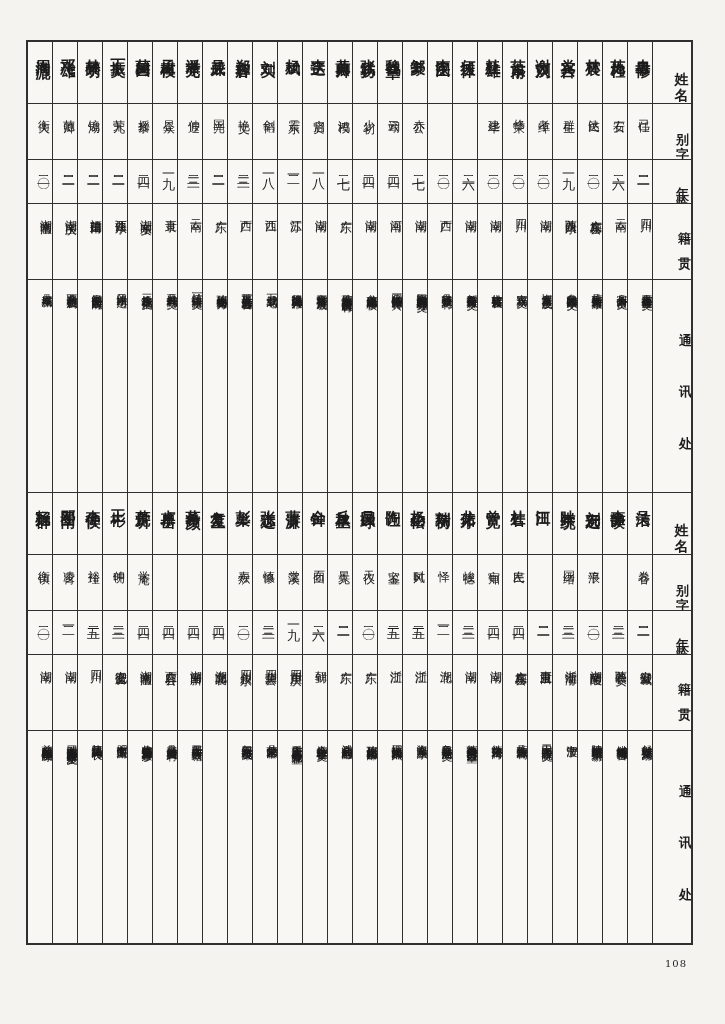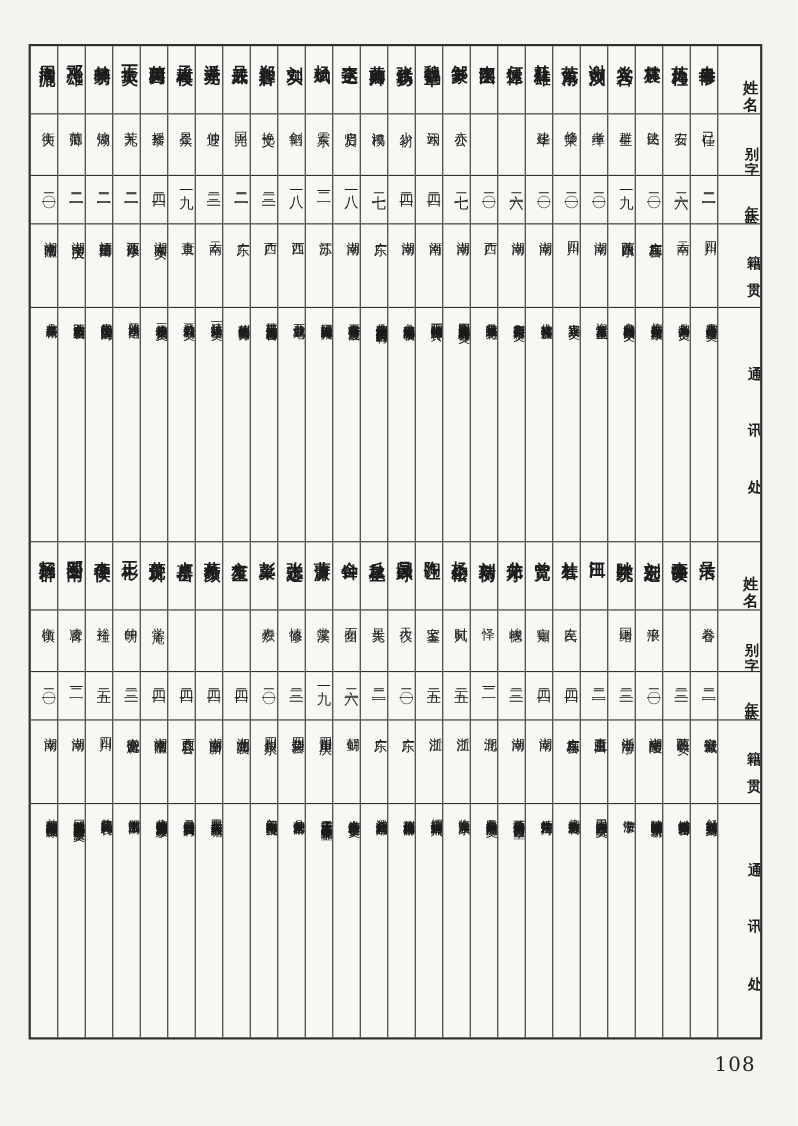--- a/index.html
+++ b/index.html
@@ -42,21 +42,21 @@
   .c-origin{height:76px;font-size:12px;letter-spacing:1px;padding-top:6px;line-height:13px;}
   .c-address{height:212px;font-size:11px;line-height:12px;letter-spacing:0.5px;padding-top:5px;}
   .header-col .cell{font-weight:bold;text-align:center;padding-left:1px;}
   .header-col .c-name{font-size:14px;letter-spacing:16px;padding-top:9px;}
   .header-col .c-alias{font-size:13px;letter-spacing:13px;padding-top:9px;}
   .header-col .c-age{font-size:13px;letter-spacing:7px;padding-top:5px;}
   .header-col .c-origin{font-size:13px;letter-spacing:25px;padding-top:11px;}
   .header-col .c-address{font-size:13px;letter-spacing:52px;padding-top:28px;}
   .page-number{
     position:absolute;right:38px;top:958px;
-    font-size:18px;font-family:"DejaVu Serif", serif;
+    font-size:10px;font-family:"DejaVu Serif", serif;
     letter-spacing:1px;color:#222;
   }
 </style>
 </head>
 <body>
 
 <div class="page">
   <div class="table-frame" id="table-root">
       <div class="section">
         <div class="col header-col">

